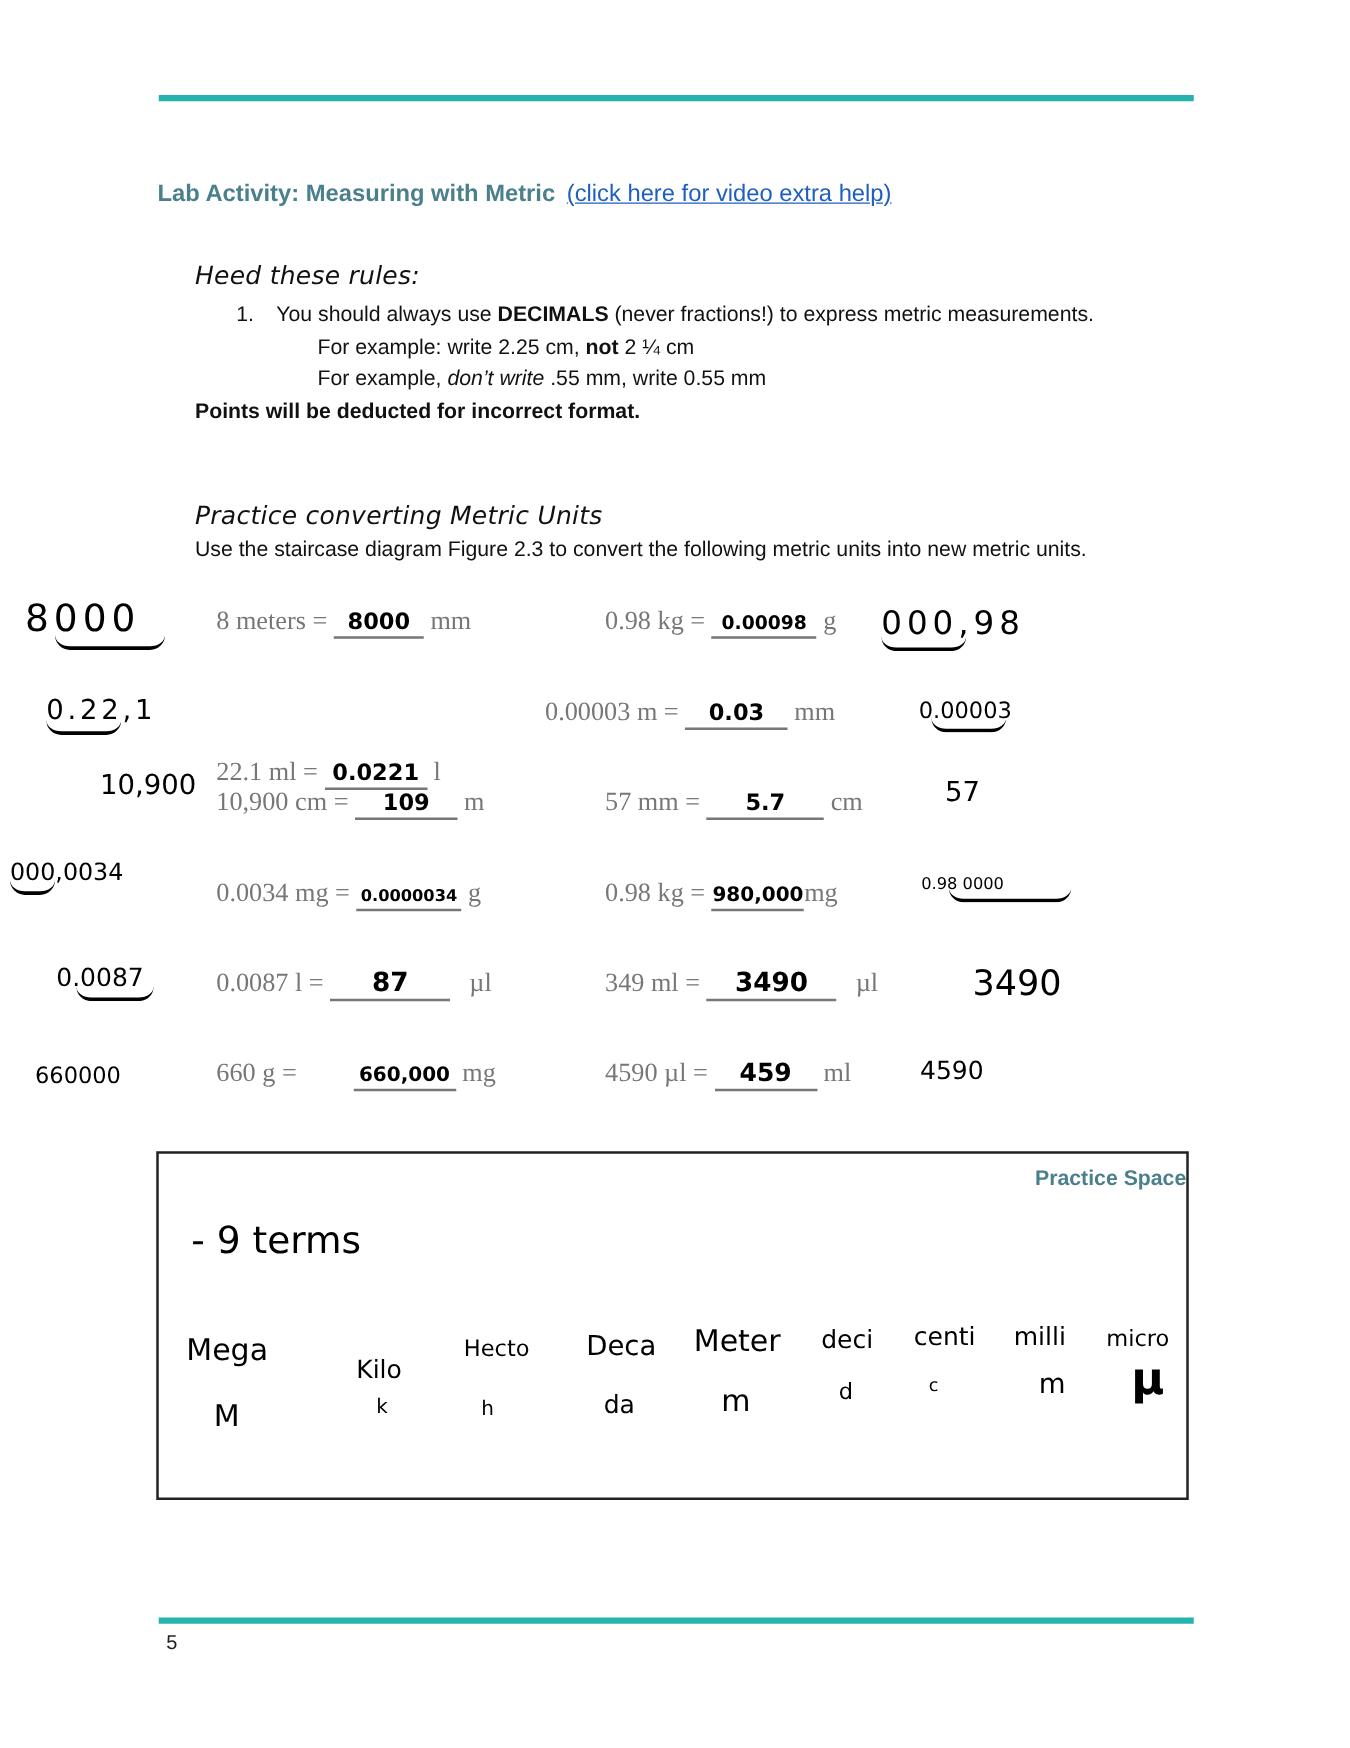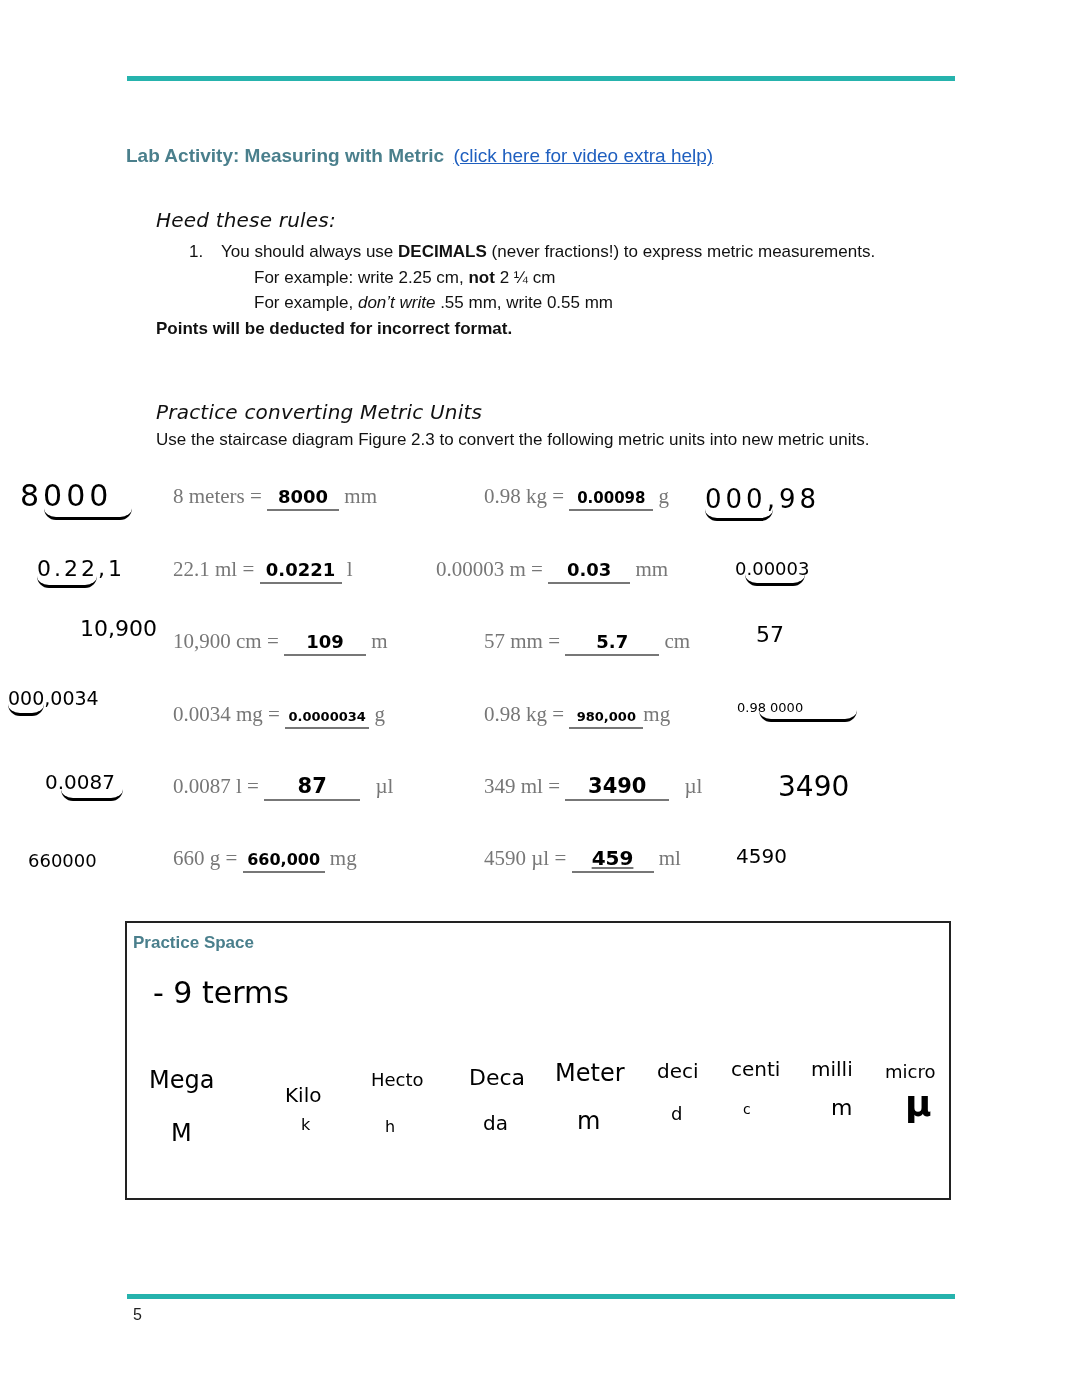--- a/index.html
+++ b/index.html
@@ -18,21 +18,21 @@
   .rules .bold { font-weight:bold; }
   .rules .ital { font-style:italic; }
   .rules .points { font-weight:bold; }
   .instr { position:absolute; left:156px; top:430px; font-size:17px; color:#111; }
   .prob { position:absolute; font-family:"Liberation Serif", serif; font-size:21px; color:#777; white-space:nowrap; }
   .blank { display:inline-block; border-bottom:2px solid #777; text-align:center; vertical-align:baseline; }
   .ans { font-family:"DejaVu Sans", sans-serif; font-weight:bold; color:#000; font-size:18px; }
   .scratch { position:absolute; font-family:"DejaVu Sans", sans-serif; color:#000; font-size:22px; white-space:nowrap; }
   .scratch .loops { display:block; height:10px; border-bottom:3px solid #000; border-radius:0 0 12px 12px; margin-top:-6px; }
   .box { position:absolute; left:125px; top:921px; width:826px; height:279px; border:2px solid #222; box-sizing:border-box; }
-  .box-title { position:absolute; top:10px; left:6px; right:0; text-align:left; color:#4a7f8c; font-weight:bold; font-size:17px; }
+  .box-title { position:absolute; top:10px; left:16px; right:0; text-align:right; color:#4a7f8c; font-weight:bold; font-size:17px; }
   .hand { position:absolute; font-family:"DejaVu Sans", sans-serif; color:#000; white-space:nowrap; }
   .page-num { position:absolute; left:133px; top:1306px; font-size:16px; color:#222; }
 </style>
 </head>
 <body>
 
 <div class="rule top"></div>
 
 <div class="title-line">
   <span class="title">Lab Activity:  Measuring with Metric</span>
@@ -62,21 +62,21 @@
   <span class="blank" style="width:72px;"><span class="ans">8000</span></span>
   <span>mm</span>
 </div>
 <div class="prob" style="left:484px; top:484px;">
   <span>0.98 kg =</span>
   <span class="blank" style="width:84px;"><span class="ans" style="font-size:15px;">0.00098</span></span>
   <span>g</span>
 </div>
 <div class="prob" style="left:173px; top:557px;">
   <span>22.1 ml =</span>
-  <span class="blank" style="width:82px;"><span class="ans">0.0221</span></span>
+  <span class="blank" style="width:82px;margin-top:48px;"><span class="ans">0.0221</span></span>
   <span>l</span>
 </div>
 <div class="prob" style="left:436px; top:557px;">
   <span>0.00003 m =</span>
   <span class="blank" style="width:82px;"><span class="ans">0.03</span></span>
   <span>mm</span>
 </div>
 <div class="prob" style="left:173px; top:629px;">
   <span>10,900 cm =</span>
   <span class="blank" style="width:82px;"><span class="ans">109</span></span>
@@ -87,40 +87,40 @@
   <span class="blank" style="width:94px;"><span class="ans">5.7</span></span>
   <span>cm</span>
 </div>
 <div class="prob" style="left:173px; top:702px;">
   <span>0.0034 mg =</span>
   <span class="blank" style="width:84px;"><span class="ans" style="font-size:13px;">0.0000034</span></span>
   <span>g</span>
 </div>
 <div class="prob" style="left:484px; top:702px;">
   <span>0.98 kg =</span>
-  <span class="blank" style="width:74px;"><span class="ans" style="font-size:13px;">980,000</span></span><span>mg</span>
+  <span class="blank" style="width:74px;"><span class="ans" style="font-size:16px;">980,000</span></span><span>mg</span>
 </div>
 <div class="prob" style="left:173px; top:774px;">
   <span>0.0087 l =</span>
   <span class="blank" style="width:96px;"><span class="ans" style="font-size:21px;">87</span></span>
   <span style="margin-left:10px;">µl</span>
 </div>
 <div class="prob" style="left:484px; top:774px;">
   <span>349 ml =</span>
   <span class="blank" style="width:104px;"><span class="ans" style="font-size:21px;">3490</span></span>
   <span style="margin-left:10px;">µl</span>
 </div>
 <div class="prob" style="left:173px; top:846px;">
   <span>660 g =</span>
-  <span class="blank" style="width:82px;"><span class="ans" style="font-size:16px;">660,000</span></span>
+  <span class="blank" style="width:82px;margin-left:40px;"><span class="ans" style="font-size:16px;">660,000</span></span>
   <span>mg</span>
 </div>
 <div class="prob" style="left:484px; top:846px;">
   <span>4590 µl =</span>
-  <span class="blank" style="width:82px;text-decoration:underline;"><span class="ans" style="font-size:20px;">459</span></span>
+  <span class="blank" style="width:82px;"><span class="ans" style="font-size:20px;">459</span></span>
   <span>ml</span>
 </div>
 
 <div class="scratch" style="left:20px; top:478px; font-size:30px; letter-spacing:4px;"><span>8000</span><span class="loops" style="margin-left:24px; width:88px;"></span></div>
 <div class="scratch" style="left:705px; top:484px; font-size:26px; letter-spacing:4px;"><span>000,98</span><span class="loops" style="width:68px;"></span></div>
 <div class="scratch" style="left:37px; top:556px; font-size:22px; letter-spacing:3px;"><span>0.22,1</span><span class="loops" style="width:60px;"></span></div>
 <div class="scratch" style="left:735px; top:558px; font-size:18px;"><span>0.00003</span><span class="loops" style="margin-left:10px; width:60px;"></span></div>
 <div class="scratch" style="left:80px; top:616px; font-size:22px;"><span>10,900</span></div>
 <div class="scratch" style="left:756px; top:622px; font-size:22px;text-align:right;"><span>57</span></div>
 <div class="scratch" style="left:8px; top:687px; font-size:19px;"><span>000,0034</span><span class="loops" style="width:36px;"></span></div>

